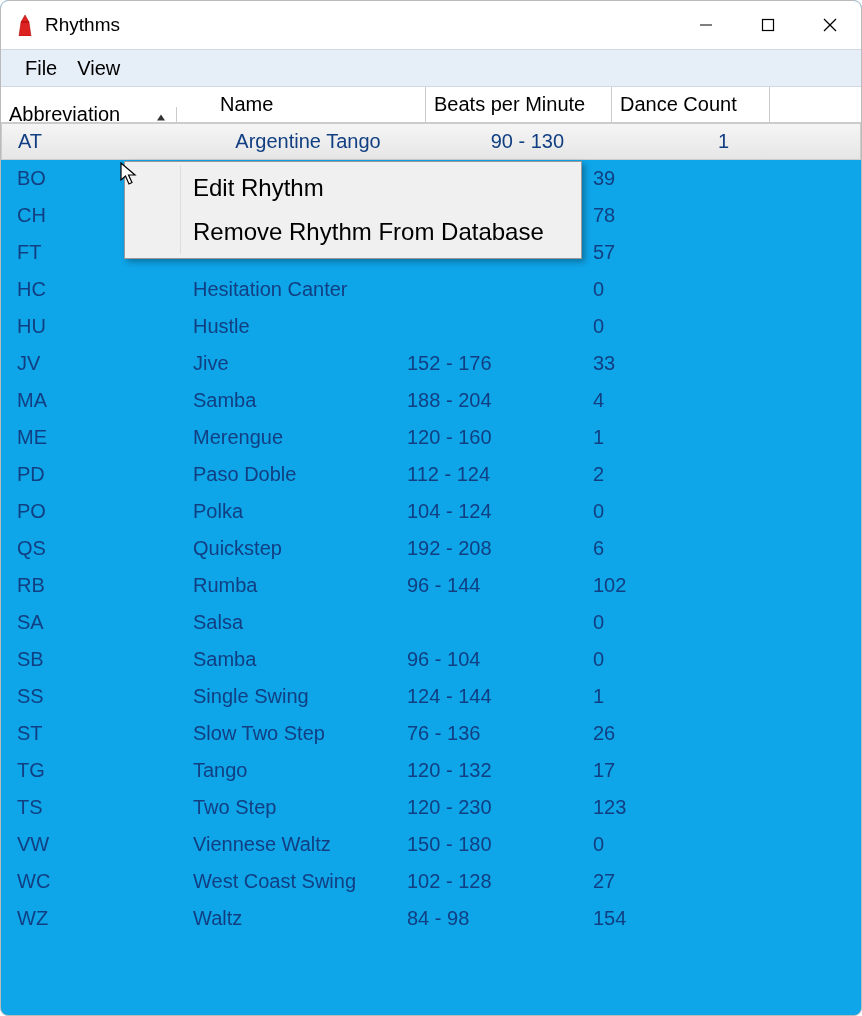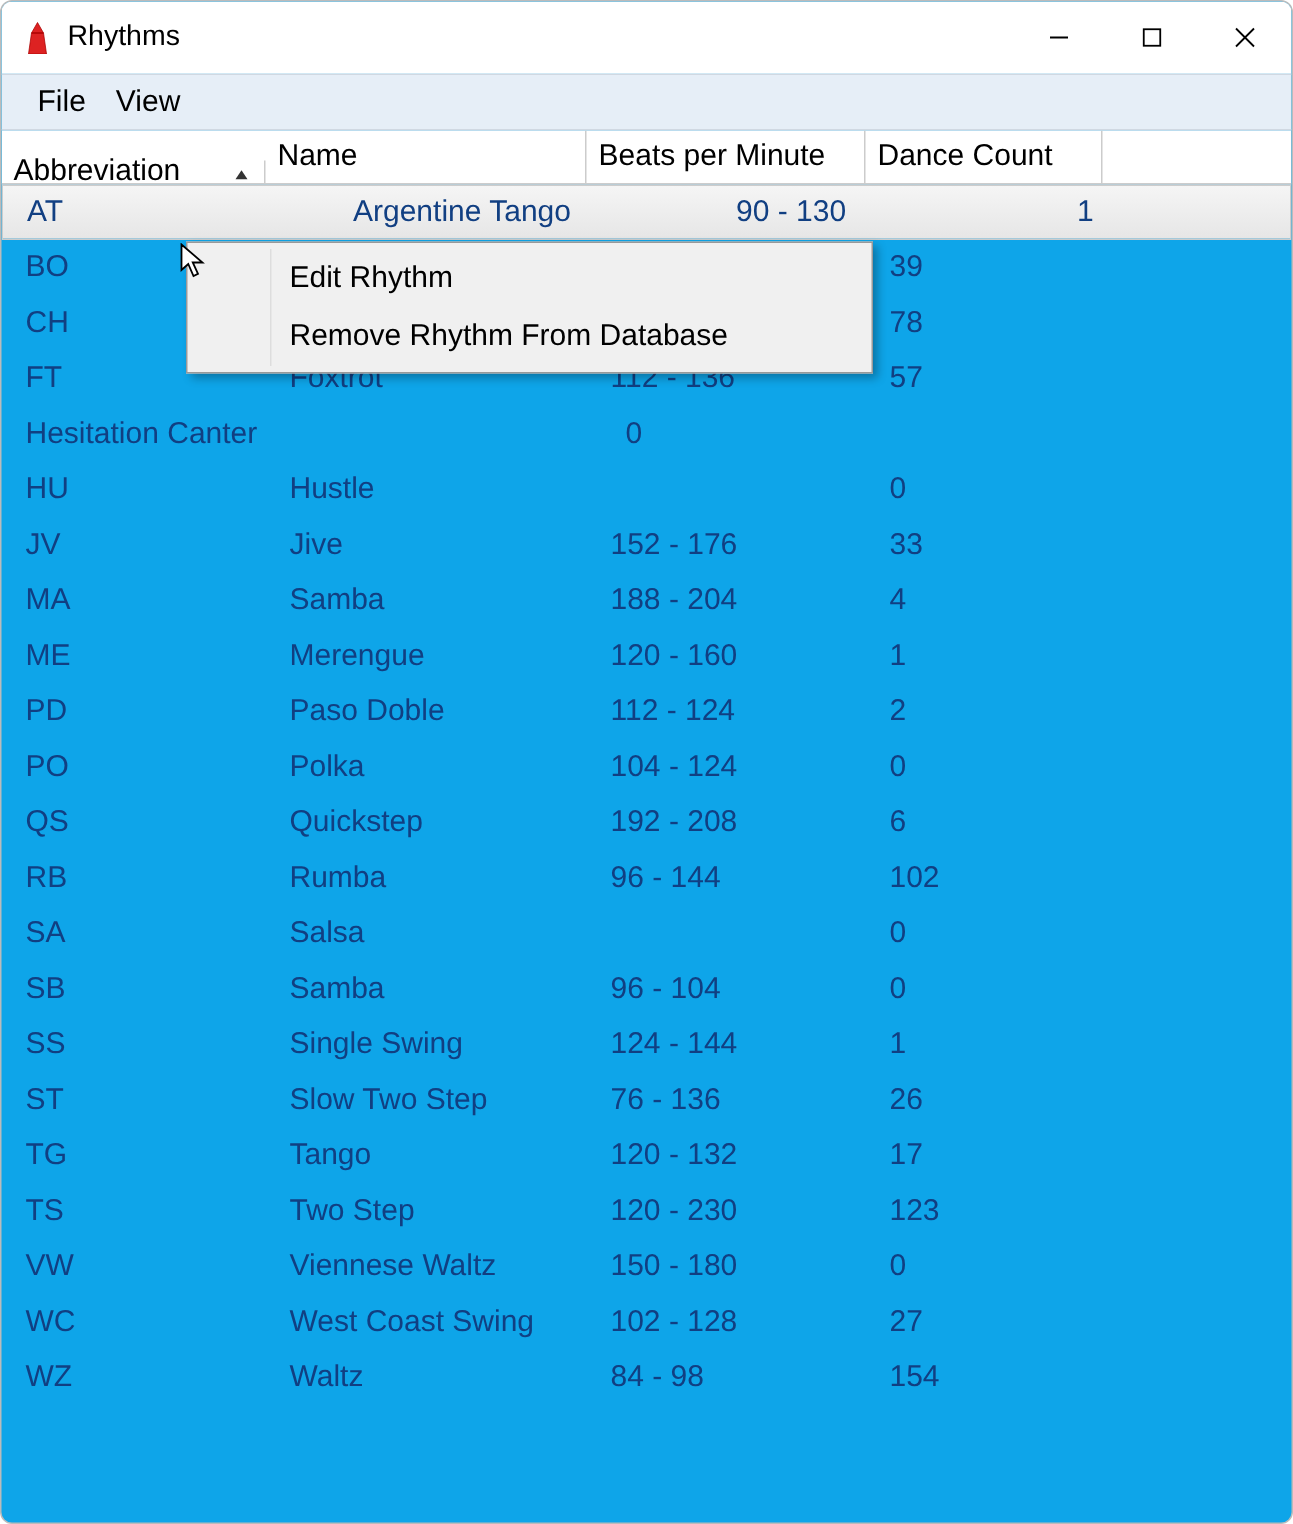--- a/index.html
+++ b/index.html
@@ -91,21 +91,21 @@
       display: flex;
       align-items: center;
       padding-left: 8px;
       font-size: 20px;
       color: #000;
       border-right: 1px solid #ccc;
       cursor: pointer;
       position: relative;
     }
     .col-abbrev { width: 176px; margin-top: 20px; }
-    .col-name { width: 214px; }
+    .col-name { width: 214px; margin-left: 35px; }
     .col-bpm { width: 186px; }
     .col-count { width: 158px; }
     .col-rest { flex: 1; border-right: none; }
     .sort-arrow {
       position: absolute;
       right: 10px;
       top: 50%;
       transform: translateY(-50%);
     }
     .table-body {
@@ -153,21 +153,21 @@
       background: #f0f0f0;
       border-right: 1px solid #ddd;
     }
     .context-items {
       flex: 1;
       display: flex;
       flex-direction: column;
     }
     .context-item {
       padding: 8px 12px;
-      font-size: 20px;
+      font-size: 24px;
       color: #000;
       cursor: pointer;
     }
     .cursor {
       position: absolute;
       left: 119px;
       top: 161px;
       z-index: 200;
       pointer-events: none;
     }
@@ -249,20 +249,21 @@
           <div class="cell bpm"></div>
           <div class="cell count">78</div>
         </div>
         <div class="row">
           <div class="cell abbrev">FT</div>
           <div class="cell name">Foxtrot</div>
           <div class="cell bpm">112 - 136</div>
           <div class="cell count">57</div>
         </div>
         <div class="row">
+          <div class="cell abbrev">HC</div>
           <div class="cell name">Hesitation Canter</div>
           <div class="cell bpm"></div>
           <div class="cell count">0</div>
         </div>
         <div class="row">
           <div class="cell abbrev">HU</div>
           <div class="cell name">Hustle</div>
           <div class="cell bpm"></div>
           <div class="cell count">0</div>
         </div>

